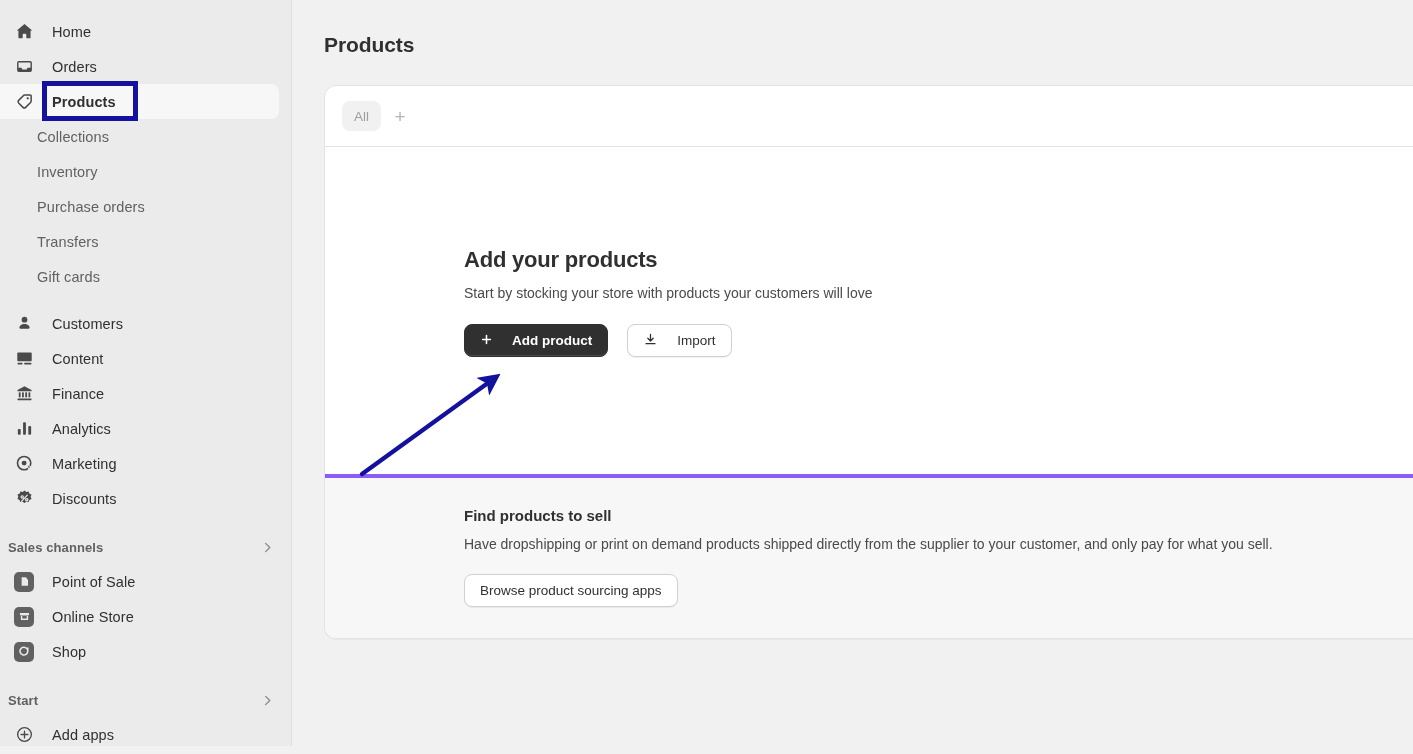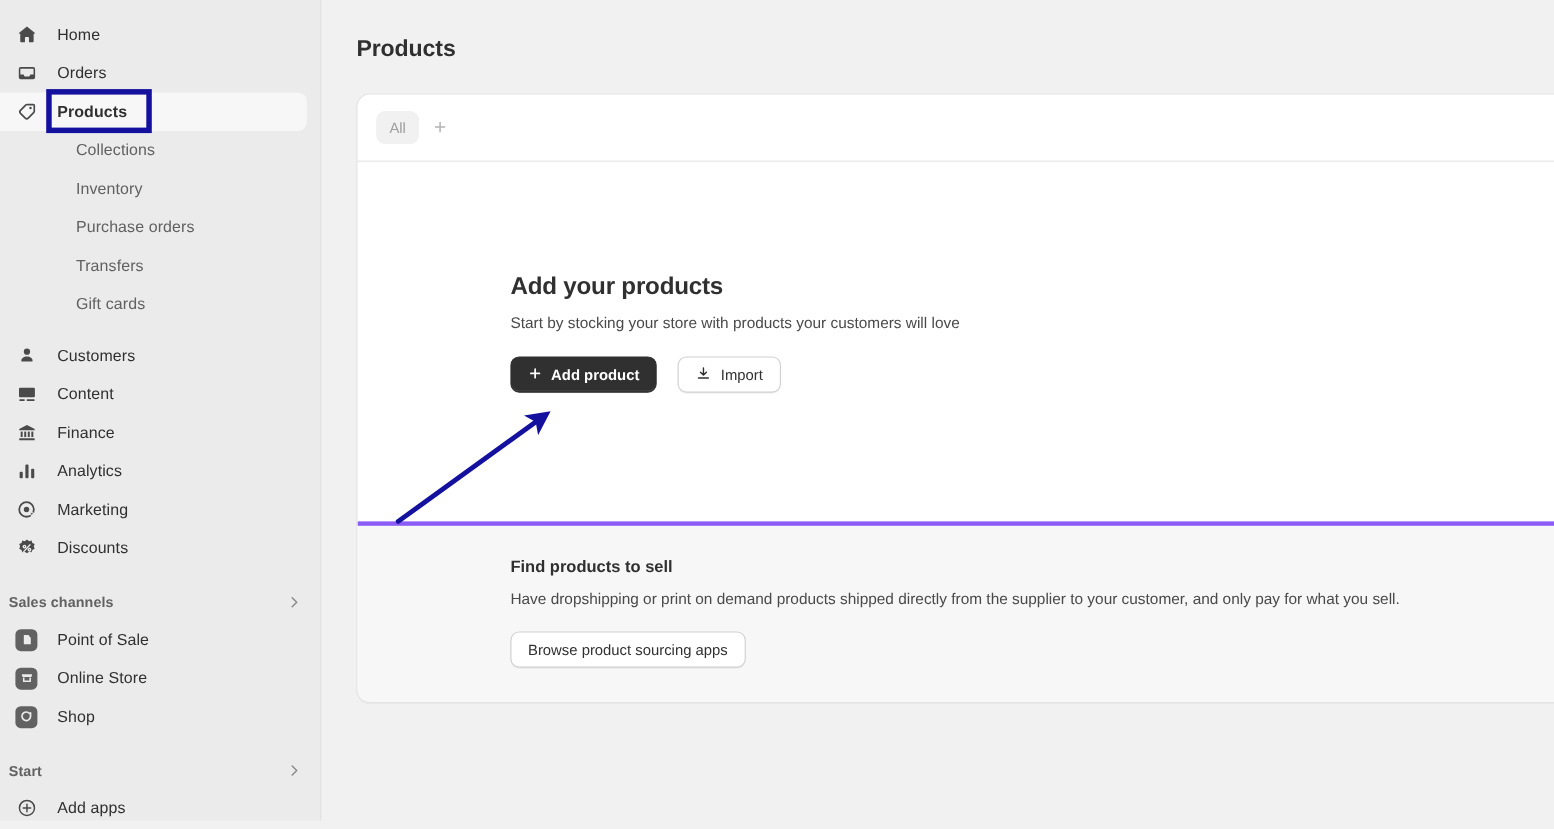--- a/index.html
+++ b/index.html
@@ -43,21 +43,21 @@
   .nav-ico svg { display: block; }
   .nav-label {
     font-size: 14.5px;
     color: #303030;
     letter-spacing: .1px;
     white-space: nowrap;
   }
   .nav-item.active .nav-label { font-weight: 700; }
   .nav-item.sub {
     height: 35px;
-    padding-left: 69px;
+    padding-left: 37px;
   }
   .nav-item.sub .nav-label { color: #616161; font-size: 14.5px; }
 
   .nav-gap { height: 12px; }
 
   .section-head {
     display: flex; align-items: center; justify-content: space-between;
     padding: 0 16px 0 8px;
     height: 34px;
     margin-top: 14px;
@@ -114,21 +114,21 @@
     border-radius: 8px; color: #B5B5B5; font-size: 19px; line-height: 1;
     cursor: pointer;
   }
 
   .empty-state { padding: 100px 0 0 139px; }
   .es-title { font-size: 22px; font-weight: 700; color: #303030; letter-spacing: -.2px; }
   .es-sub { font-size: 14px; color: #4A4A4A; margin-top: 12px; }
   .es-actions { display: flex; gap: 19px; margin-top: 23px; }
 
   .btn {
-    display: inline-flex; align-items: center; gap: 8px;
+    display: inline-flex; align-items: center; gap: 19px;
     height: 33px; padding: 0 15px;
     border-radius: 8px; font-size: 13.5px;
     cursor: pointer; white-space: nowrap;
   }
   .btn-primary {
     background: #303030; color: #FFFFFF; font-weight: 700;
     border: 1px solid #303030;
     box-shadow: inset 0 -1px 0 rgba(255,255,255,0.12);
   }
   .btn-secondary {

